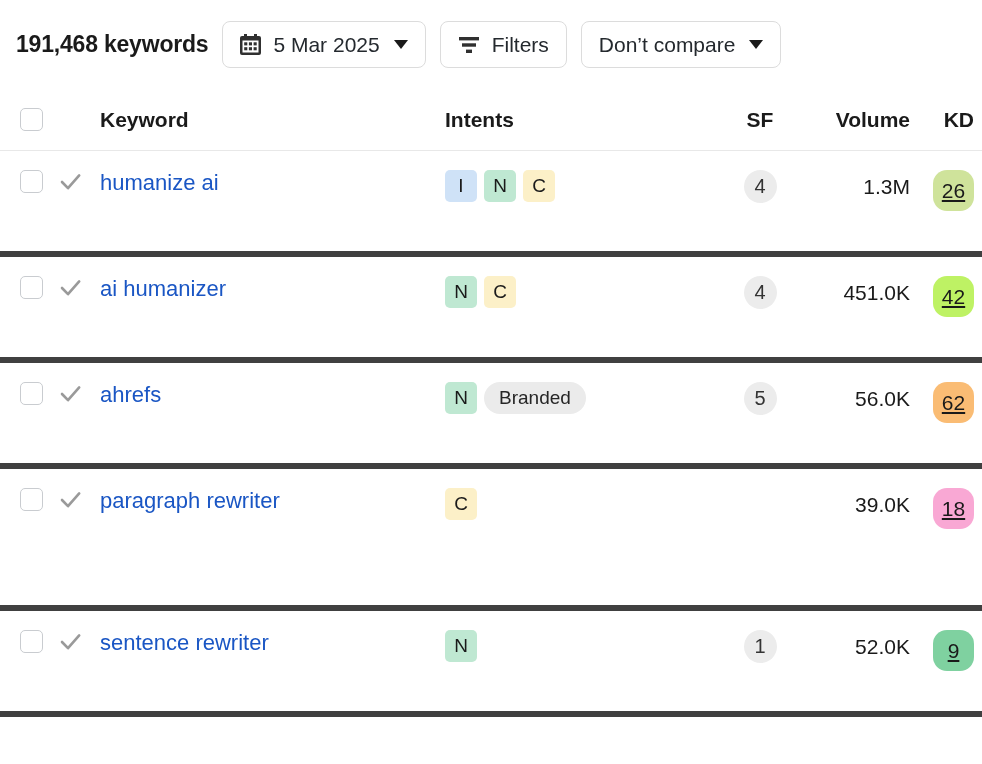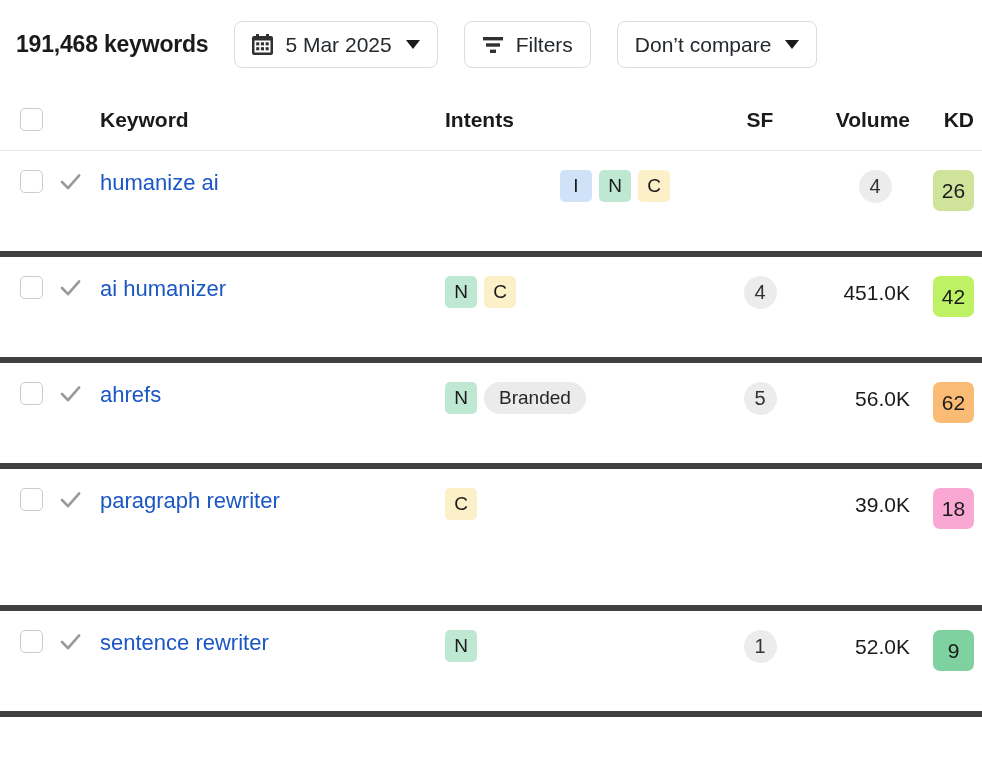--- a/index.html
+++ b/index.html
@@ -12,21 +12,21 @@
     font-family: "Liberation Sans", sans-serif;
     -webkit-font-smoothing: antialiased;
   }
 
   
   .toolbar {
     height: 89px;
     display: flex;
     align-items: center;
     padding: 0 0 0 16px;
-    gap: 26px;
+    gap: 14px;
     overflow: hidden;
   }
   .kw-count {
     font-size: 23px;
     font-weight: bold;
     color: #1a1a1a;
     letter-spacing: -0.2px;
     white-space: nowrap;
   }
   .tbtn {
@@ -132,23 +132,23 @@
     background: #ececec;
     display: flex; align-items: center; justify-content: center;
     font-size: 20px; color: #333;
   }
   .sf-empty { width: 33px; height: 33px; }
 
   .vol { font-size: 21px; color: #1a1a1a; line-height: 33px; }
 
   .kd {
     width: 41px; height: 41px;
-    border-radius: 7px;
+    border-radius: 14px;
     display: flex; align-items: center; justify-content: center;
-    font-size: 21px; color: #1a1a1a;
+    font-size: 21px; color: #1a1a1a; text-decoration: underline;
   }
 </style>
 </head>
 <body>
 
 <div class="toolbar">
 
   <div class="kw-count">191,468 keywords</div>
 
   <div class="tbtn">
@@ -212,20 +212,21 @@
       <div class="c-int">
         <div class="badges">
           <span class="badge" style="background: rgb(207, 226, 247);">I</span>
           <span class="badge" style="background: rgb(191, 232, 210);">N</span>
           <span class="badge" style="background: rgb(252, 240, 200);">C</span>
         </div>
       </div>
       <div class="c-sf">
         <span class="sf-circle">4</span>
       </div>
+      <div class="c-vol"><span class="vol">1.3M</span></div>
       <div class="c-kd">
         <span class="kd" style="background: rgb(207, 227, 155);">26</span>
       </div>
     </div>
     <div class="row" style="height: 106px;">
       <div class="c-check">
         <span class="cbox"></span>
       </div>
       <div class="c-tick">
         <svg class="tick" viewBox="0 0 23 23">

